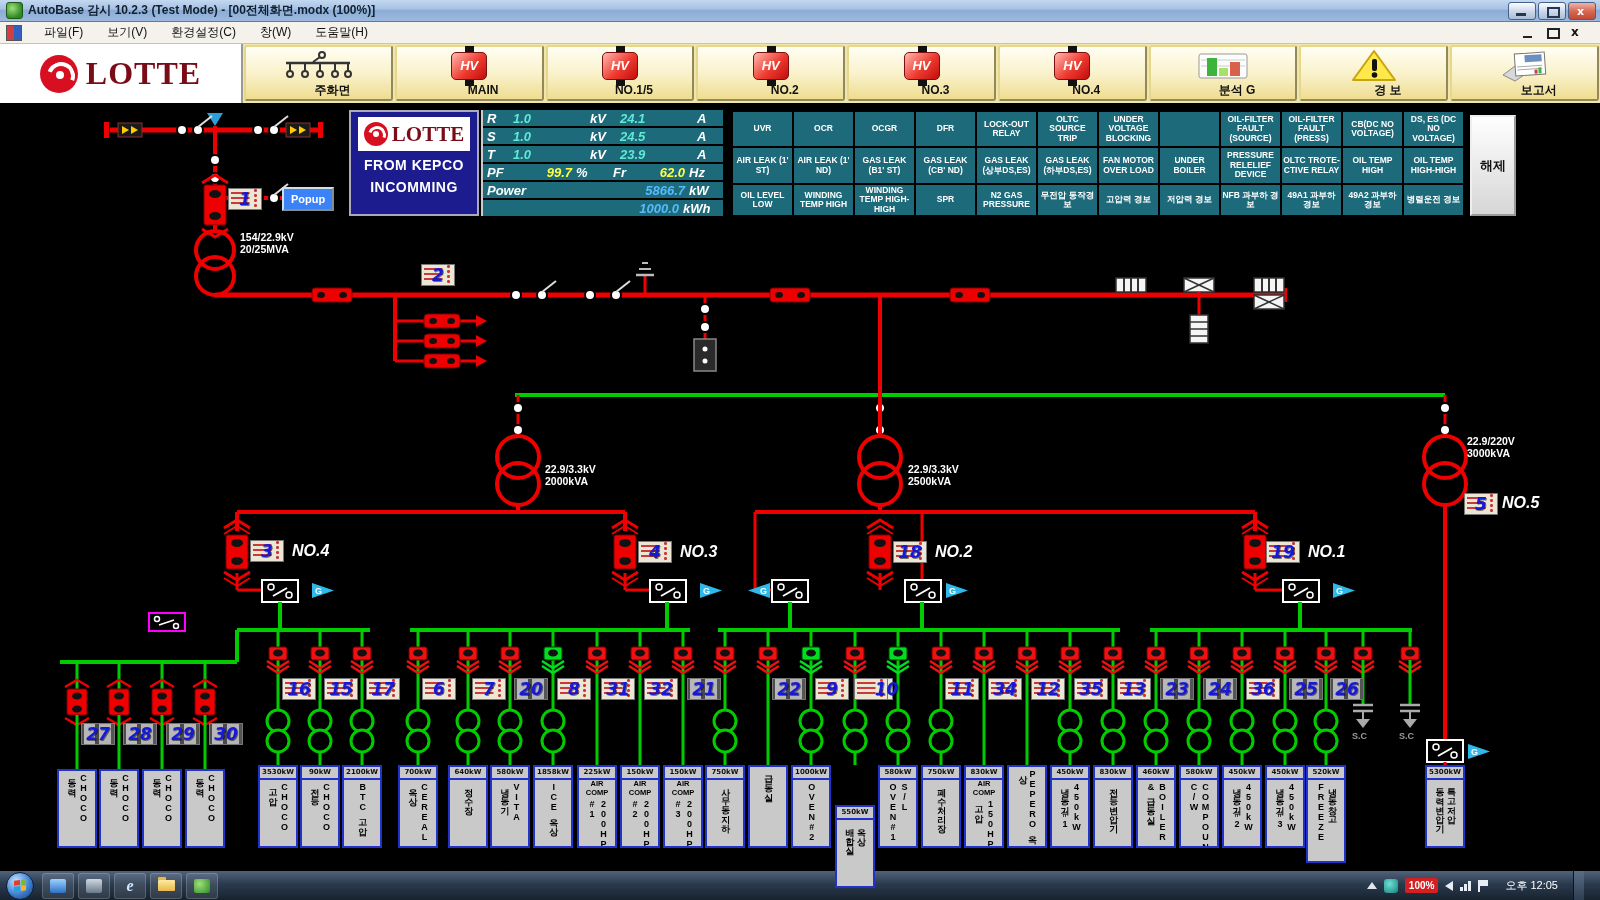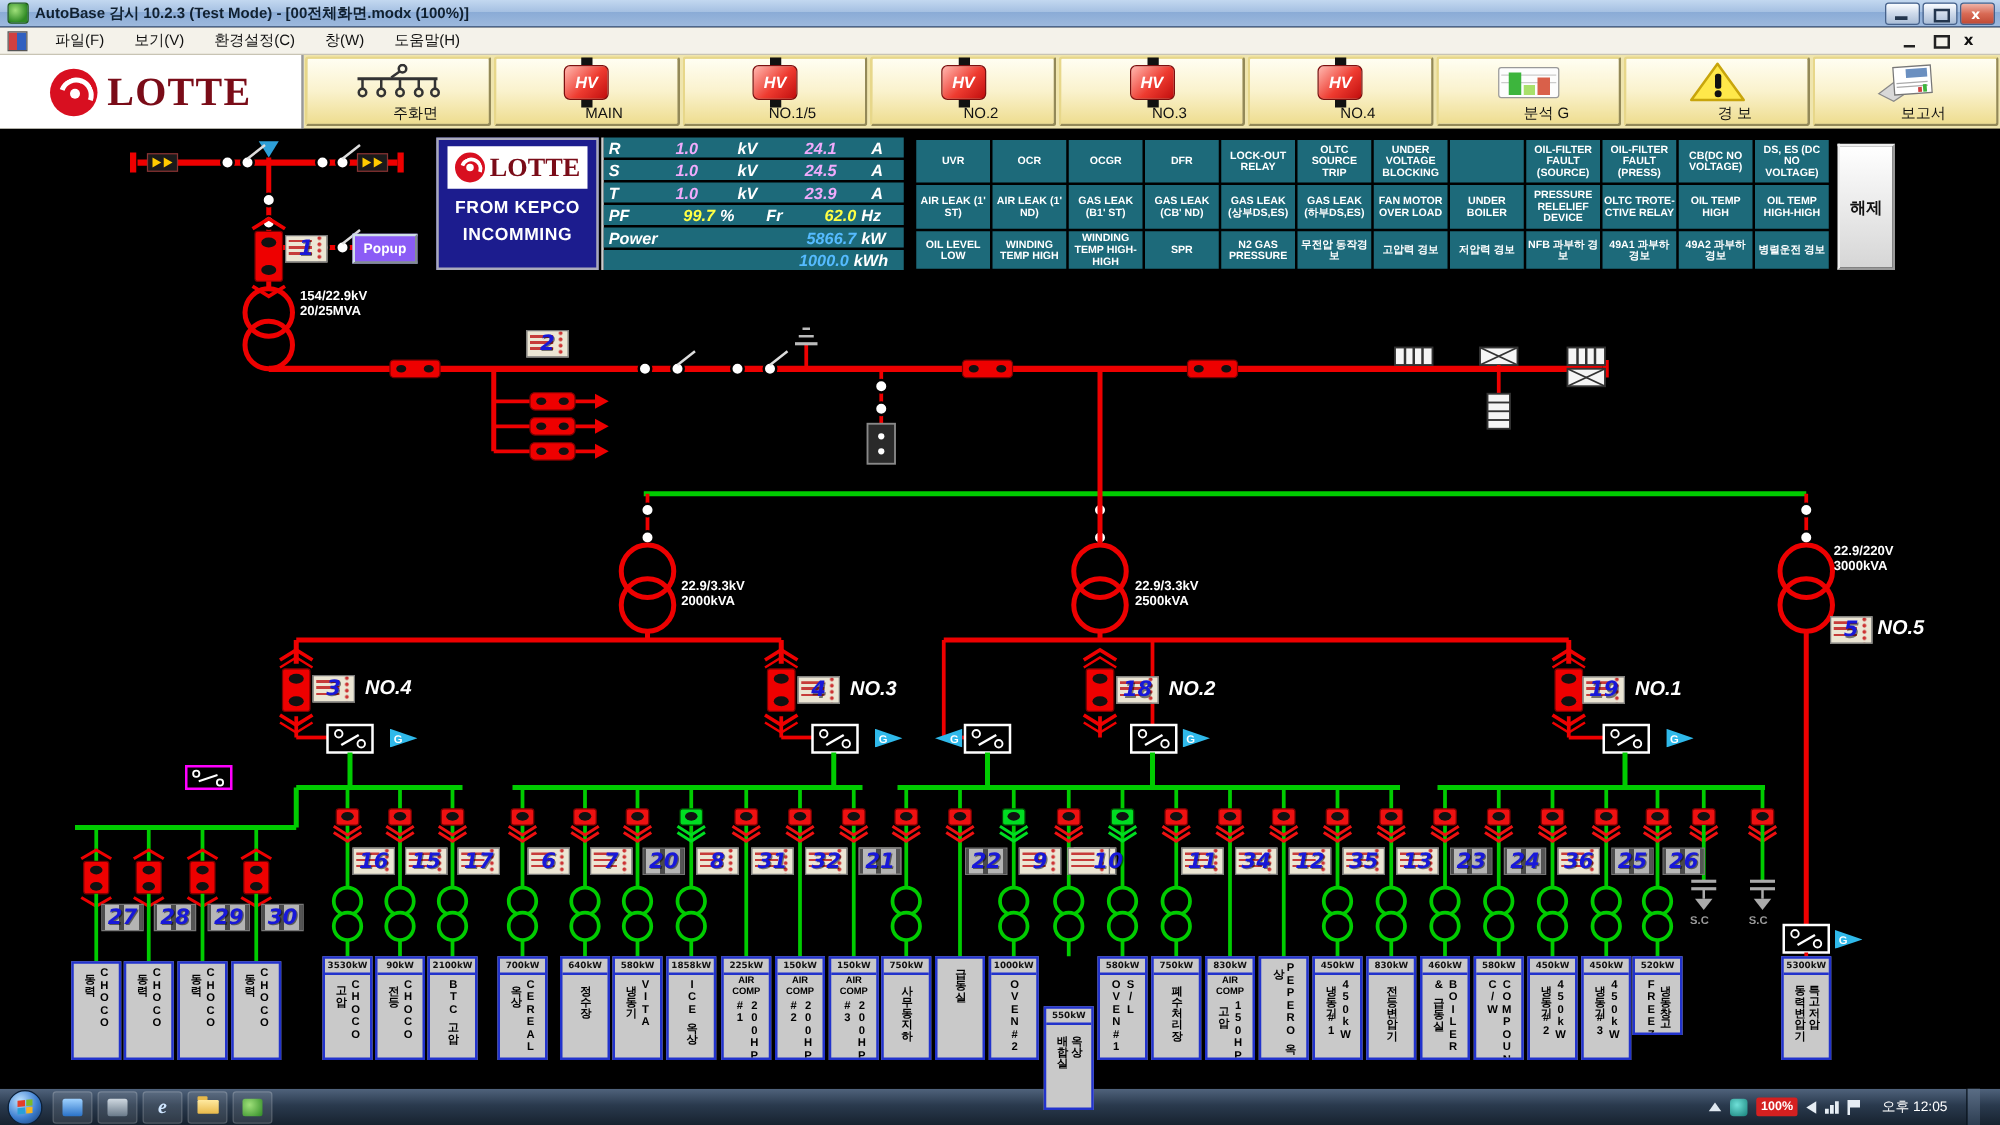--- a/index.html
+++ b/index.html
@@ -38,21 +38,21 @@
   .lotteMark{width:38px;height:38px;border-radius:50%;background:radial-gradient(circle at 35% 35%,#ff7a62,#e01020 62%,#b8randon0018);background-color:#d80f20;position:relative;}
   .lotteMark::before{content:'';position:absolute;left:7px;top:7px;width:20px;height:20px;border:4px solid #fff;
     border-radius:50%;border-left-color:transparent;border-bottom-color:transparent;transform:rotate(-25deg);}
   .lotteMark::after{content:'';position:absolute;left:16px;top:16px;width:8px;height:8px;background:#fff;border-radius:50%;}
   #brandbox .bname{font-weight:900;font-size:32px;color:#7a0c18;letter-spacing:1px;font-family:"Liberation Serif",serif;}
   #toolbtns{flex:1;display:flex;}
   .tbtn{flex:1;margin:1px 1px 2px 1px;border:2px outset #e7d78a;border-radius:3px;
     background:linear-gradient(180deg,#fffef2 0%,#faf2cd 50%,#eedd90 100%);
     display:flex;flex-direction:column;align-items:center;justify-content:flex-end;padding-bottom:2px;box-sizing:border-box;cursor:pointer;}
   .tbtn .ticon{flex:1;display:flex;align-items:center;justify-content:center;}
-  .tbtn .tlabel{font-size:12px;font-weight:normal;color:#111;line-height:13px;margin-left:28px;}
+  .tbtn .tlabel{font-size:12px;font-weight:bold;color:#111;line-height:13px;margin-left:28px;}
   .hvbox{width:34px;height:26px;background:linear-gradient(135deg,#ffb9b0,#ee3b30 55%,#c00d0d);
     border:1px solid #7c0f0f;border-radius:5px;color:#fff;font:italic 900 13px "Liberation Sans",sans-serif;
     display:flex;align-items:center;justify-content:center;position:relative;}
   .hvbox .tap{position:absolute;left:13px;top:-7px;width:9px;height:6px;background:#111;}
   .hvbox .tap.b{top:auto;bottom:-7px;}
 
   
   #canvas{position:absolute;left:0;top:103px;width:1600px;height:767px;background:#000;}
   #sld{position:absolute;left:0;top:0;}
 
@@ -63,21 +63,21 @@
   #kepco .logo .lotteMark::before{left:4px;top:4px;width:12px;height:12px;border-width:3px;}
   #kepco .logo .lotteMark::after{left:9px;top:9px;width:6px;height:6px;}
   #kepco .logo .bname{font-weight:900;font-size:21px;color:#7a0c18;font-family:"Liberation Serif",serif;}
   #kepco .src{color:#fff;font-weight:bold;font-size:14px;margin-top:6px;letter-spacing:.5px;}
 
   
   #meas{position:absolute;left:481px;top:7px;width:242px;height:106px;background:#000;border-left:2px solid #ccc;
     display:flex;flex-direction:column;gap:2px;box-sizing:border-box;padding:0 0 0 0;}
   .mrow{flex:1;background:#1d6a7a;display:flex;align-items:center;font:italic bold 13px "Liberation Sans",sans-serif;color:#fff;padding:0 4px;}
   .mrow .plab{width:26px;}
-  .mrow .vg{color:#f0abfc;flex:1;text-align:center;}
+  .mrow .vg{color:#5eead4;flex:1;text-align:left;}
   .mrow .vy{color:#ffff44;flex:1;text-align:right;}
   .mrow .vc{color:#55bbff;flex:1;text-align:right;}
   .mrow .un{width:30px;color:#fff;text-align:left;padding-left:4px;}
   .mrow .un2{width:22px;color:#fff;text-align:left;padding-left:4px;}
 
   
   #agrid{position:absolute;left:733px;top:9px;width:730px;height:103px;background:#000;
     display:grid;grid-template-columns:repeat(12,1fr);grid-template-rows:34px 35px 30px;gap:2px;}
   .acell{background:#1d6a7a;color:#fff;font:bold 8.5px "Liberation Sans",sans-serif;display:flex;align-items:center;justify-content:center;text-align:center;line-height:1.1;padding:0 1px;overflow:hidden;}
 
@@ -90,21 +90,21 @@
     display:flex;align-items:center;justify-content:center;z-index:5;cursor:pointer;}
   .mbox.meter{background-color:#ece6d4;background-image:
       radial-gradient(circle,#cc3333 0 1.2px,transparent 1.8px),
       repeating-linear-gradient(180deg,rgba(195,45,45,.92) 0 2px,transparent 2px 5px);
     background-size:5px 5px,58% 68%;background-position:right 3px top 4px,2px 3px;background-repeat:repeat-y,no-repeat;}
   .mbox.panel{background:linear-gradient(90deg,#4e4e4e 0 2px,#b8b8b8 2px 13px,#4a4a4a 13px 17px,#b4b4b4 17px 29px,#555 29px 32px);}
   .mbox .num{font:italic 900 17px "DejaVu Sans",sans-serif;color:#1818d8;text-shadow:1px 1px 0 rgba(0,0,0,.5);line-height:1;}
 
   .flabel{position:absolute;color:#fff;font:italic 900 16px "Liberation Sans",sans-serif;text-shadow:1px 1px 1px #000;z-index:4;}
   .txlabel{position:absolute;color:#fff;font:bold 10.5px "Liberation Sans",sans-serif;line-height:1.15;text-shadow:1px 1px 0 #000;z-index:4;}
-  #popupbtn{position:absolute;left:282px;top:84px;width:48px;height:20px;background:#8b5cf6;border:2px outset #cfe0e6;
+  #popupbtn{position:absolute;left:282px;top:84px;width:48px;height:20px;background:#3b82f6;border:2px outset #cfe0e6;
     color:#fff;font:bold 11px "Liberation Sans",sans-serif;display:flex;align-items:center;justify-content:center;cursor:pointer;z-index:5;}
 
   .gflag{position:absolute;width:22px;height:15px;background:#2fb9ea;clip-path:polygon(0 0,100% 50%,0 100%);
     color:#fff;font:bold 9px "Liberation Sans",sans-serif;display:flex;align-items:center;padding-left:3px;box-sizing:border-box;z-index:5;cursor:pointer;}
   .gflag.left{clip-path:polygon(100% 0,0 50%,100% 100%);justify-content:flex-end;padding-left:0;padding-right:3px;}
   .sclabel{position:absolute;color:#9a9a9a;font:bold 9px "Liberation Sans",sans-serif;z-index:4;}
 
   
   .load{position:absolute;width:40px;top:662px;height:83px;background:#c9c9c9;border:2px solid #2233cc;
     box-sizing:border-box;display:flex;flex-direction:column;z-index:5;}
@@ -1113,21 +1113,21 @@
           <span class="vcol">450kW</span>
         </div>
       </div>
       <div class="load" style="left: 1265px; top: 662px; height: 83px;">
         <div class="kw">450kW</div>
         <div class="body">
           <span class="vcol">냉동기#3</span>
           <span class="vcol">450kW</span>
         </div>
       </div>
-      <div class="load" style="left: 1306px; top: 662px; height: 63px;">
+      <div class="load" style="left: 1306px; top: 662px; height: 98px;">
         <div class="kw">520kW</div>
         <div class="body">
           <span class="vcol">FREEZE</span>
           <span class="vcol">냉동창고</span>
         </div>
       </div>
       <div class="load" style="left: 1425px; top: 662px; height: 83px;">
         <div class="kw">5300kW</div>
         <div class="body">
           <span class="vcol">동력변압기</span>

